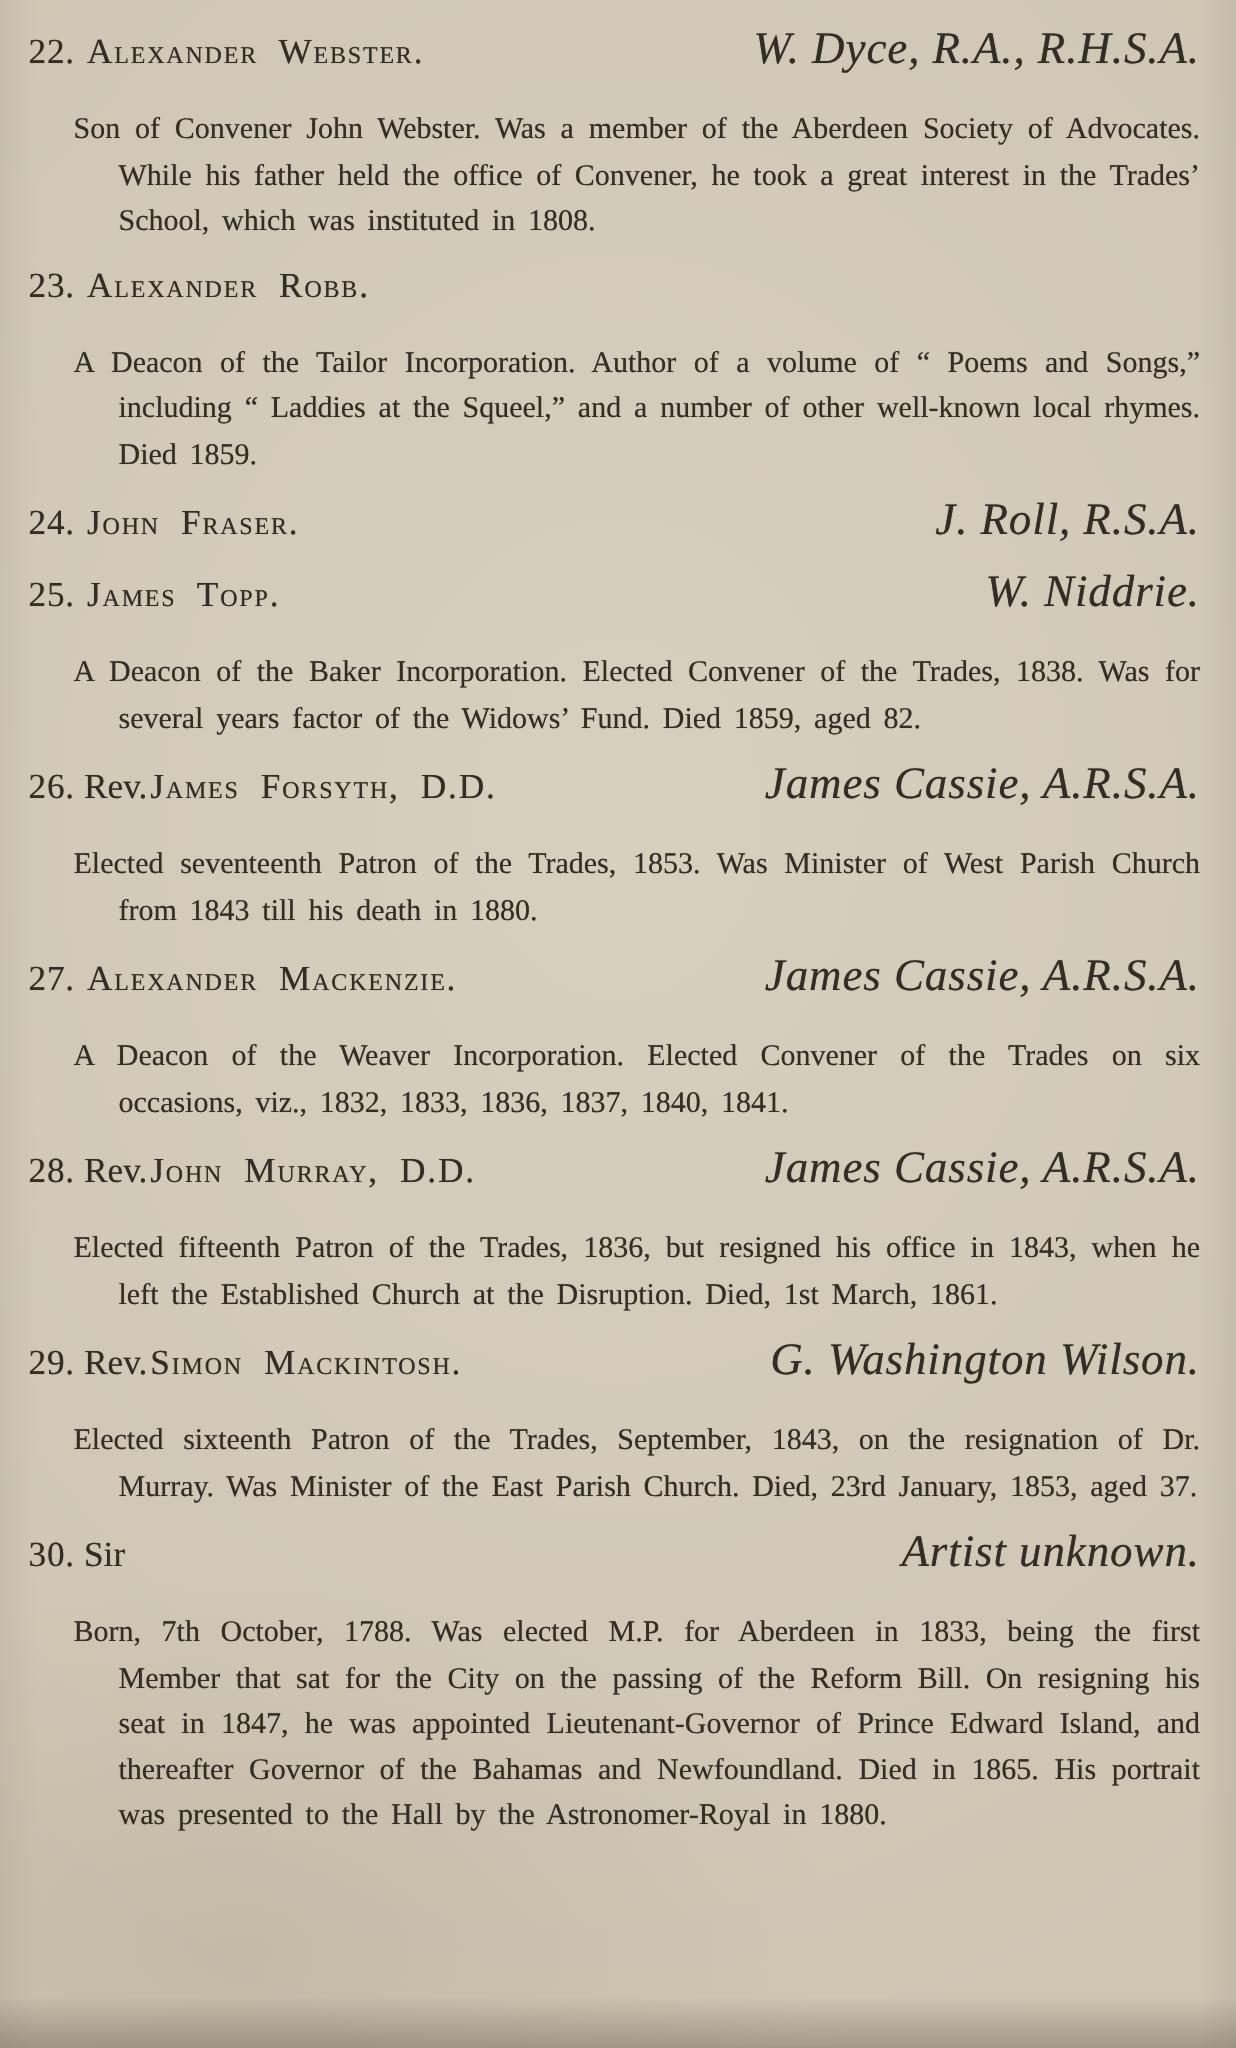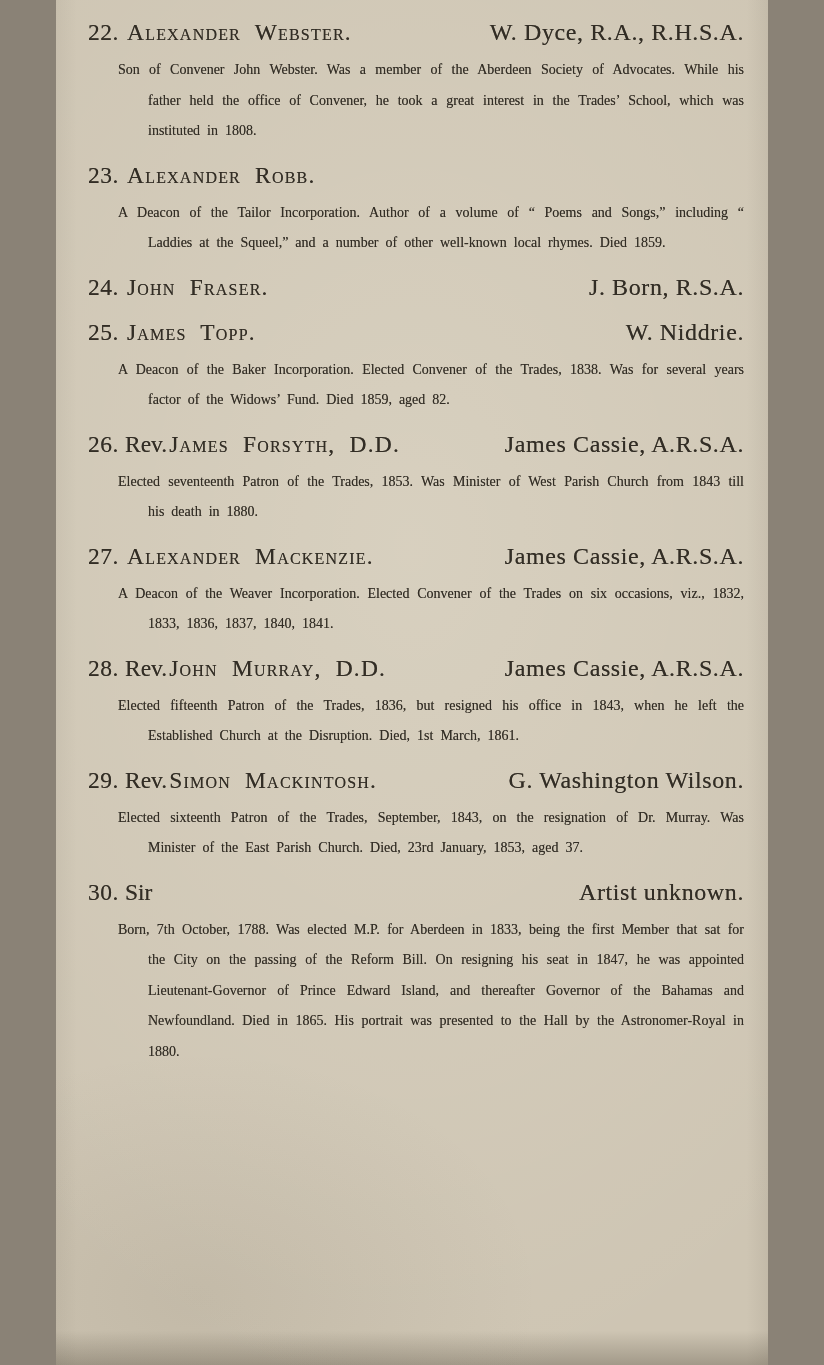--- a/index.html
+++ b/index.html
@@ -1,22 +1,22 @@
 <!DOCTYPE html>
 <html><head>
 <meta charset="utf-8">
 <style>
   html, body { margin: 0; padding: 0; background: #8a8276; }
   .page {
     position: relative;
-    width: 712px;
+    width: 824px;
     height: 1365px;
     margin: 0 auto;
     box-sizing: border-box;
-    padding: 16px 24px 0 32px;
+    padding: 16px 24px 0 19px;
     background: #cec5b3;
     background-image:
       radial-gradient(ellipse 120% 90% at 50% 40%, rgba(255,252,240,0.20), rgba(0,0,0,0) 70%),
       radial-gradient(ellipse 80% 30% at 20% 95%, rgba(92,82,64,0.10), rgba(0,0,0,0) 60%),
       linear-gradient(to bottom, rgba(0,0,0,0) 97.5%, rgba(80,72,58,0.35) 100%),
       linear-gradient(to right, rgba(60,52,40,0.06), rgba(0,0,0,0) 3%, rgba(0,0,0,0) 97%, rgba(60,52,40,0.08) 100%);
     color: #322d25;
     font-family: "Liberation Serif", "DejaVu Serif", serif;
     overflow: hidden;
   }
@@ -31,32 +31,33 @@
   .num { min-width: 37px; letter-spacing: 0.5px; }
   .prefix { margin-right: 2px; font-family: Liberation Serif, serif; }
   .name {
     font-variant: small-caps;
     letter-spacing: 1.2px;
     word-spacing: 7px;
     text-align: center;
   }
   .artist {
     margin-left: auto;
-    font-size: 24px;
+    font-style: italic;
+    font-size: 30px;
     letter-spacing: 0.6px;
     padding-left: 12px;
   }
   .desc {
-    font-size: 14px;
+    font-size: 20px;
     line-height: 30.5px;
     text-align: justify;
     padding-left: 60px;
     text-indent: -30px;
     word-spacing: 3.5px;
-    margin-top: 6px;
+    margin-top: 19px;
     text-shadow: 0 0 0.5px rgba(40,35,25,0.55);
   }
   .head { text-shadow: 0 0 0.5px rgba(40,35,25,0.6); }
 </style>
 </head>
 <body>
 
 <div class="page">
 
   <div class="entry">
@@ -76,21 +77,21 @@
       <span class="name">Alexander Robb.</span>
     </div>
     <div class="desc">A Deacon of the Tailor Incorporation.  Author of a volume of “ Poems and Songs,” including “ Laddies at the Squeel,” and a number of other well-known local rhymes.  Died 1859.</div>
   </div>
 
   <div class="entry">
     <div class="head">
       <span class="num">24.</span>
       <span class="prefix"></span>
       <span class="name">John Fraser.</span>
-      <span class="artist">J. Born, R.S.A.</span>
+      <span class="artist">J. Roll, R.S.A.</span>
     </div>
   </div>
 
   <div class="entry">
     <div class="head">
       <span class="num">25.</span>
       <span class="prefix"></span>
       <span class="name">James Topp.</span>
       <span class="artist">W. Niddrie.</span>
     </div>

